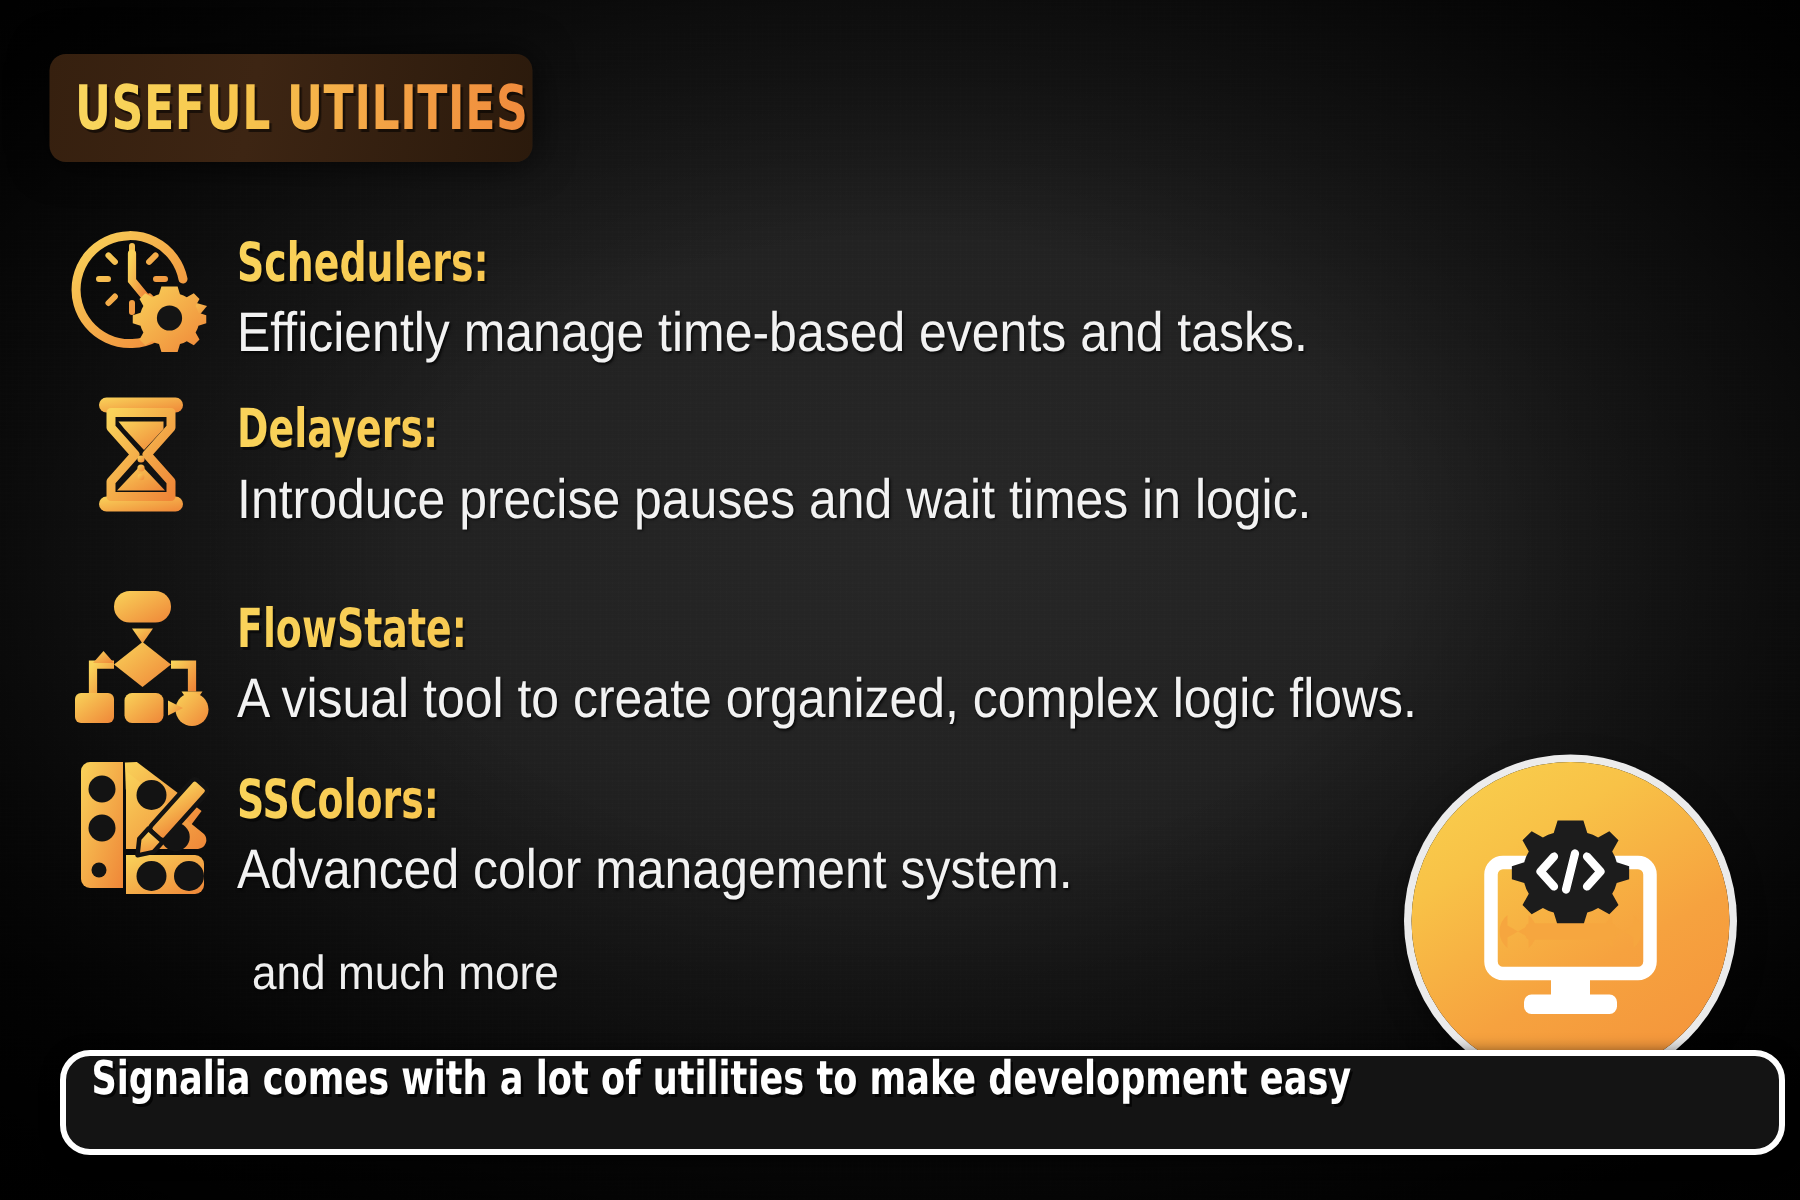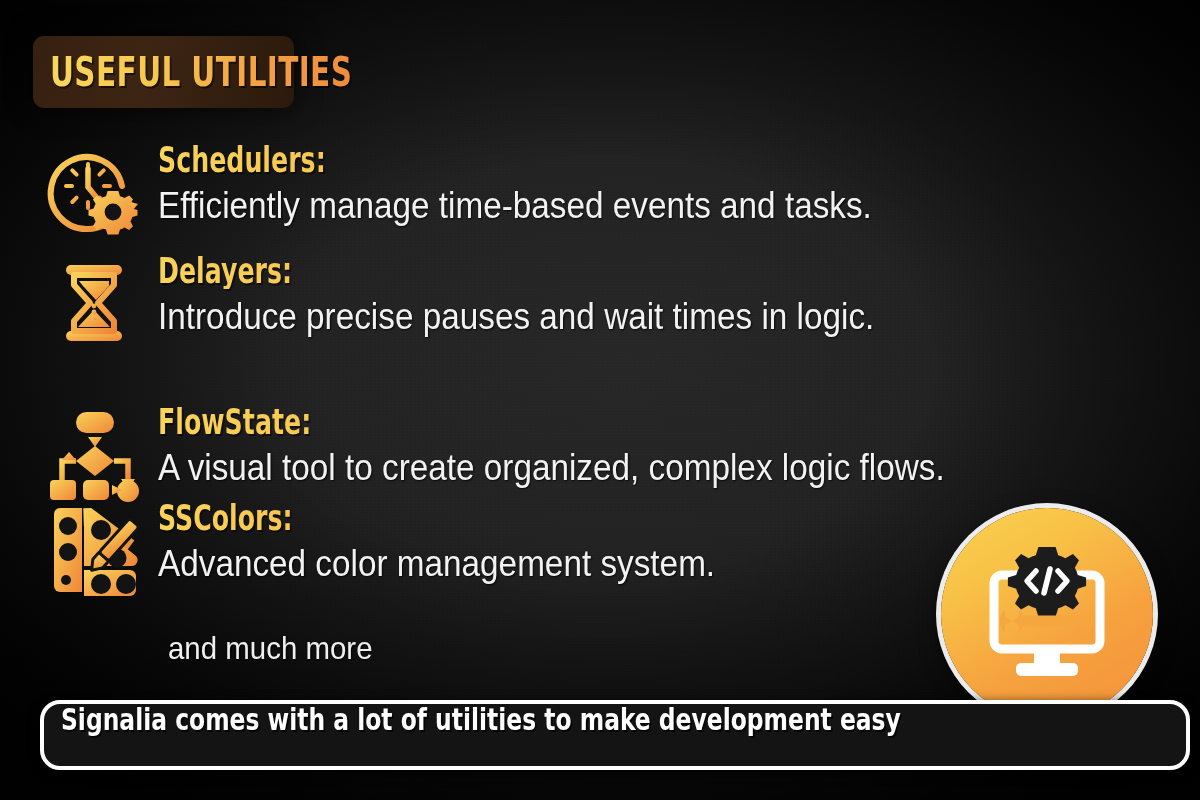--- a/index.html
+++ b/index.html
@@ -22,41 +22,41 @@
       repeating-linear-gradient(0deg, rgba(255,255,255,.016) 0px, rgba(255,255,255,.016) 1px, rgba(0,0,0,0) 1px, rgba(0,0,0,0) 3px),
       repeating-linear-gradient(90deg, rgba(255,255,255,.012) 0px, rgba(255,255,255,.012) 1px, rgba(0,0,0,0) 1px, rgba(0,0,0,0) 4px);
   }
   #vignette{
     position:absolute;inset:0;pointer-events:none;
     background:radial-gradient(ellipse 72% 68% at 50% 46%, rgba(0,0,0,0) 38%, rgba(0,0,0,.55) 76%, rgba(0,0,0,.92) 100%);
   }
 
   
   #title-badge{
-    position:absolute;left:33px;top:36px;width:261px;height:72px;
+    position:absolute;left:33px;top:36px;width:322px;height:72px;
     border-radius:11px;
     background:linear-gradient(100deg,#36200f 0%,#3d2513 42%,#2b1a0c 100%);
     box-shadow:0 0 26px rgba(0,0,0,.7);
     display:flex;align-items:center;
   }
   #title-text{
     margin-left:17px;
     font-family:"DejaVu Sans", sans-serif;
     font-weight:700;font-size:41px;letter-spacing:.5px;
     font-stretch:condensed;
     transform:scaleX(.80);transform-origin:left center;
     white-space:nowrap;line-height:1;
     background:linear-gradient(96deg,#F9D65C 0%,#F8CE54 28%,#F6A councils 0%);
     background:linear-gradient(96deg,#F9D75E 0%,#F7C84E 34%,#F3A345 68%,#F08A3C 100%);
     -webkit-background-clip:text;background-clip:text;color:transparent;
     filter:drop-shadow(2px 2px 0 rgba(0,0,0,.55));
   }
 
   
-  .row{position:absolute;left:40px;display:flex;align-items:flex-start;}
+  .row{position:absolute;left:40px;display:flex;align-items:flex-end;}
   .ico{width:108px;flex:0 0 108px;display:flex;align-items:flex-start;justify-content:center;}
   .ico svg{display:block;}
   .txt{padding-left:10px;}
   .head{
     font-family:"DejaVu Sans", sans-serif;
     font-weight:700;font-size:36px;line-height:1;
     font-stretch:condensed;
     transform:scaleX(.78);transform-origin:left center;
     white-space:nowrap;
     background:linear-gradient(95deg,#F9D35A 0%,#F7C24C 38%,#F29E43 74%,#EF8638 100%);
@@ -166,21 +166,21 @@
         <circle cx="50" cy="59" r="2.4" fill="url(#g2)"></circle>
         <circle cx="50" cy="65" r="2.2" fill="url(#g2)"></circle>
       </svg>
     </div>
     <div class="txt">
       <div class="head">Delayers:</div>
       <div class="body">Introduce precise pauses and wait times in logic.</div>
     </div>
   </div>
 
-  <div class="row" style="top:404px">
+  <div class="row" style="top:386px">
     <div class="ico">
       <svg width="100" height="100" viewBox="0 0 100 100">
         <defs>
           <linearGradient id="g3" x1="0" y1="0" x2="1" y2="1">
             <stop offset="0" stop-color="#F9D35A"></stop>
               <stop offset="1" stop-color="#EF8638"></stop>
           </linearGradient>
         </defs>
         <rect x="32" y="8" width="38" height="21" rx="10.5" fill="url(#g3)"></rect>
         <path d="M51 29 v6" stroke="url(#g3)" stroke-width="6"></path>

